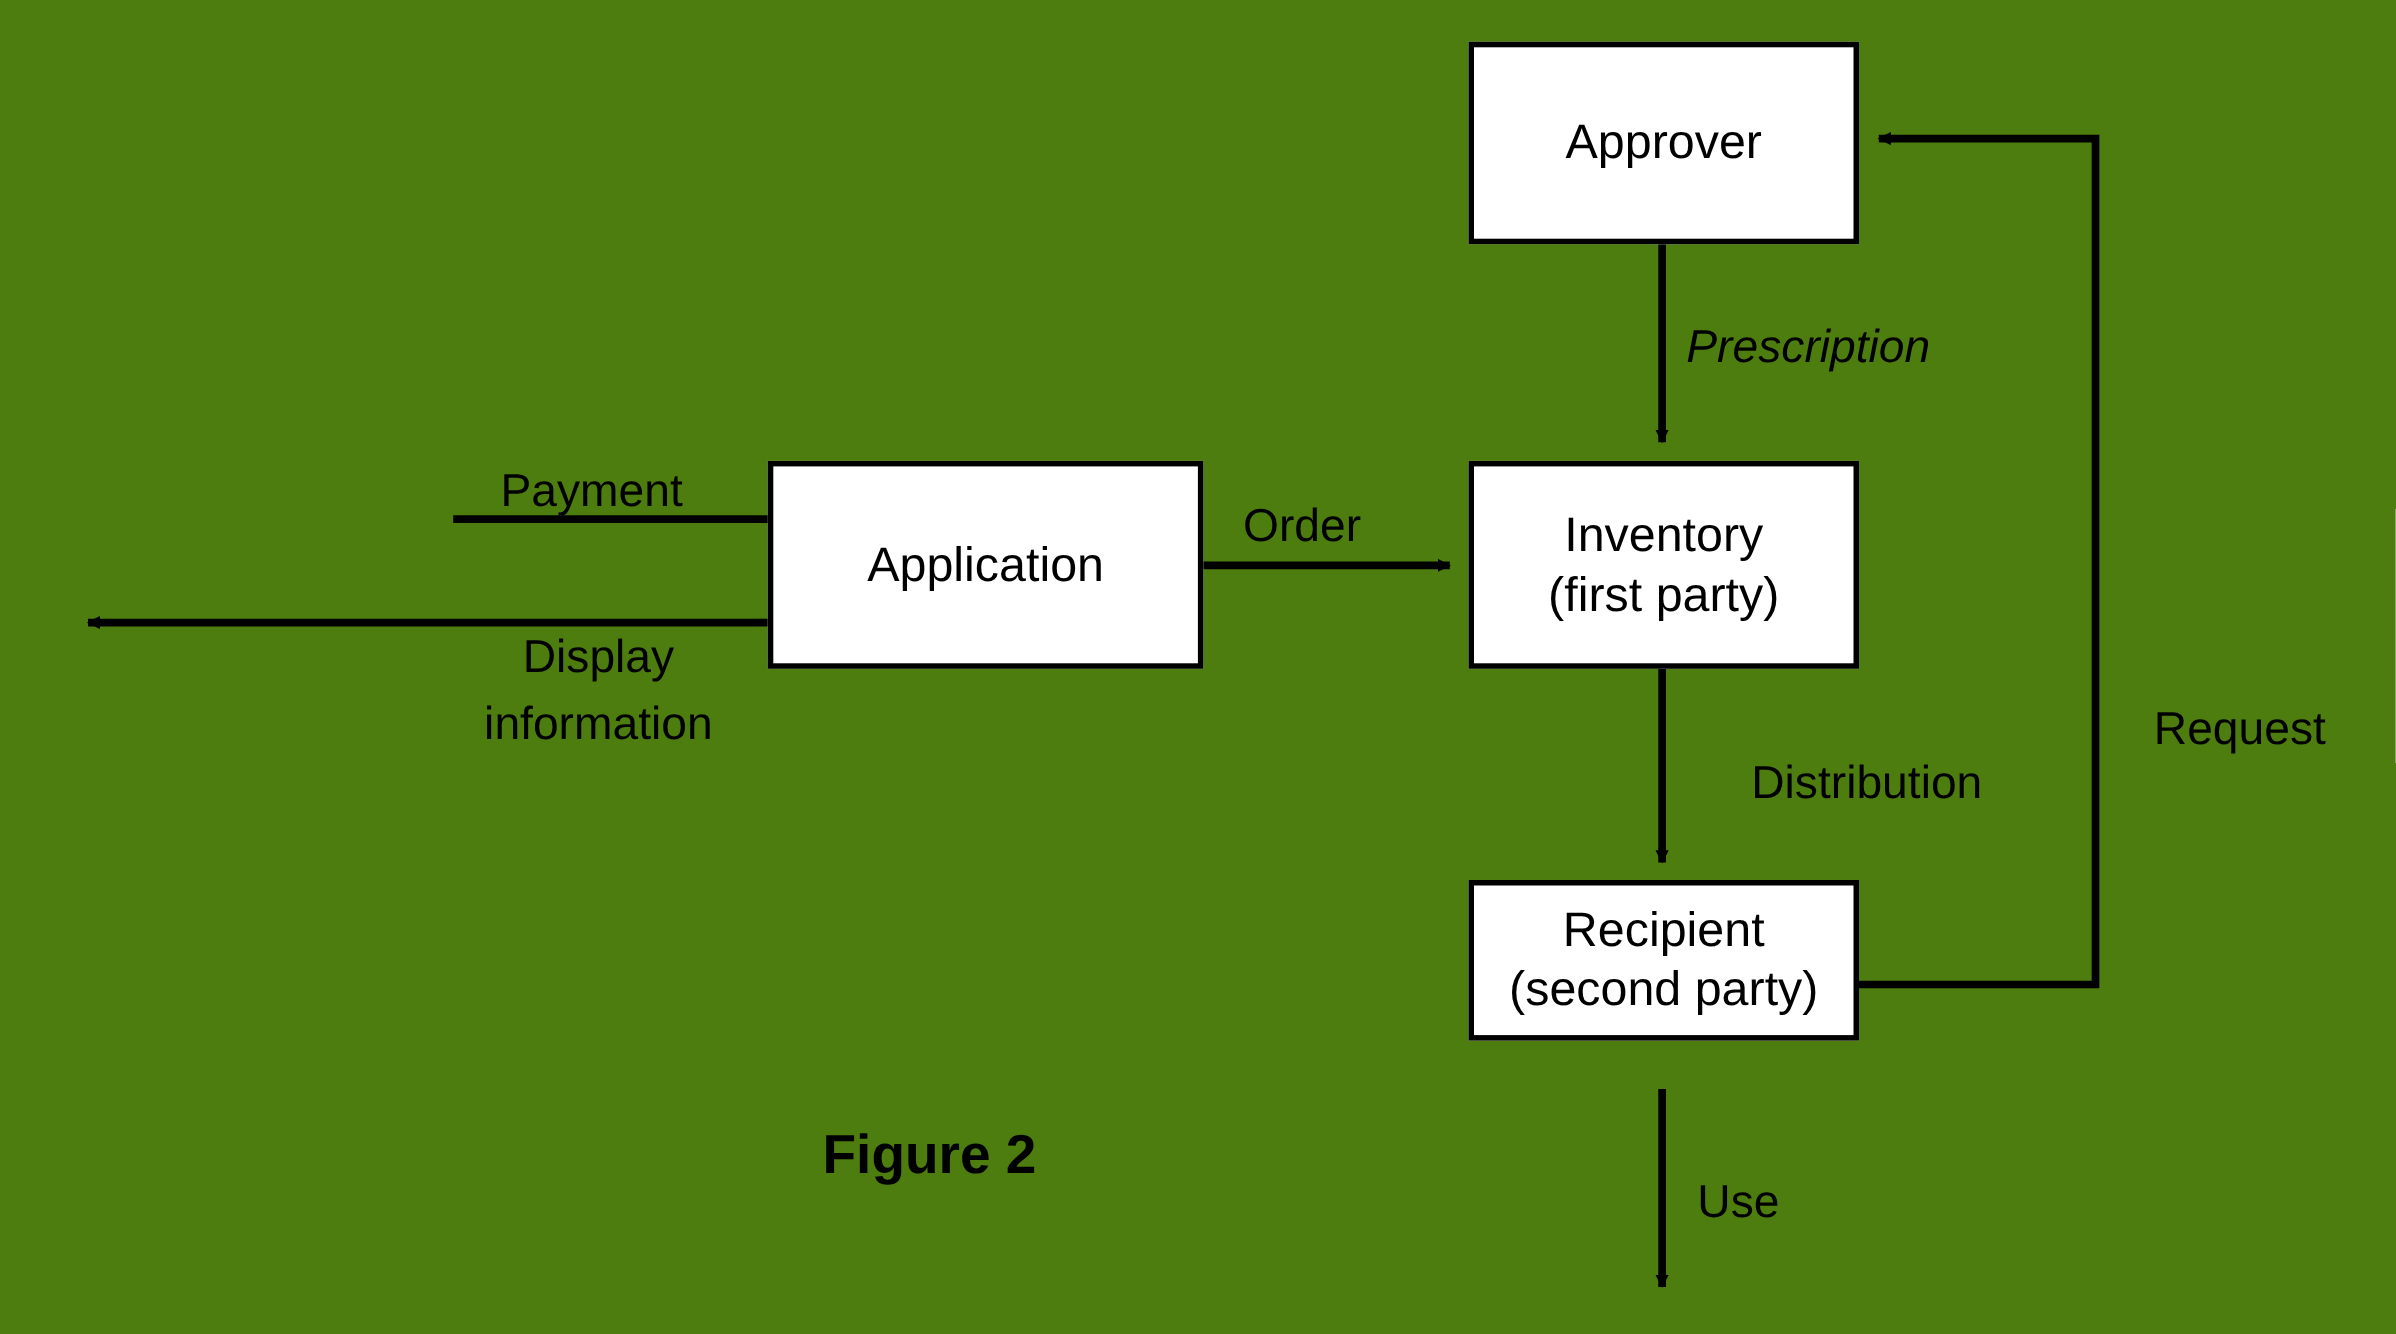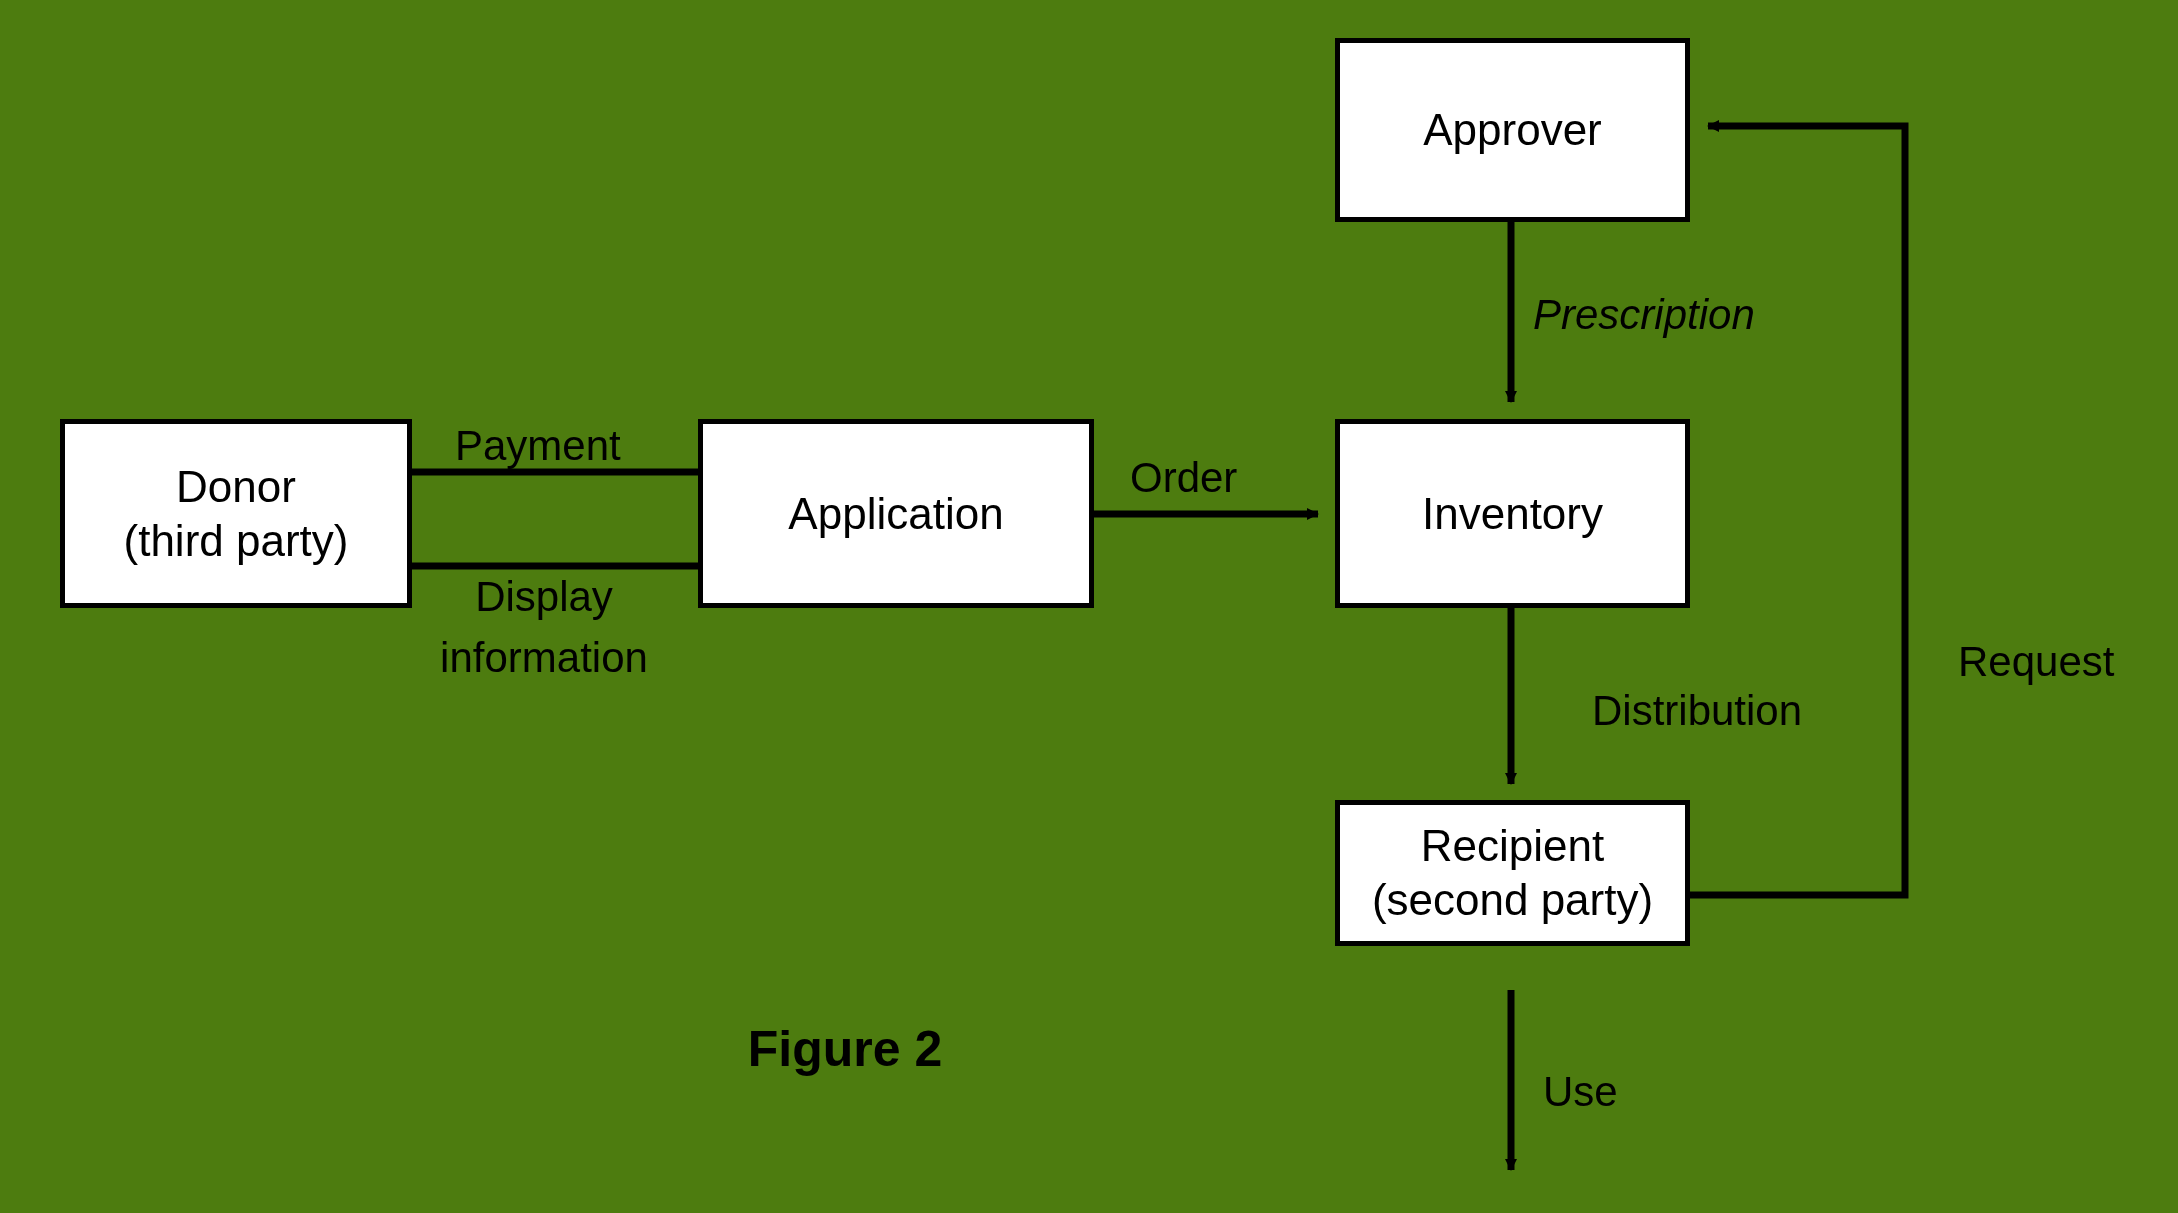--- a/index.html
+++ b/index.html
@@ -107,31 +107,28 @@
 
     <g>
       <line x1="1511" y1="990" x2="1511" y2="1170" stroke="#000000" stroke-width="7" marker-end="url(#arrow-down)"></line>
     </g>
   </svg>
 
   <div class="node-box" style="left:1335px; top:38px; width:355px; height:184px;">
     <span class="node-line">Approver</span>
   </div>
 
-  <div class="node-box" style="left:60px; top:419px; width:352px; height:189px;">
-    <span class="node-line">Donor</span>
-    <span class="node-line">(third party)</span>
-  </div>
 
   <div class="node-box" style="left:698px; top:419px; width:396px; height:189px;">
     <span class="node-line">Application</span>
   </div>
 
   <div class="node-box" style="left:1335px; top:419px; width:355px; height:189px;">
     <span class="node-line">Inventory</span>
+    <span class="node-line">(first party)</span>
   </div>
 
   <div class="node-box" style="left:1335px; top:800px; width:355px; height:146px;">
     <span class="node-line">Recipient</span>
     <span class="node-line">(second party)</span>
   </div>
 
   <div class="edge-label" style="left:455px; top:422px;">Payment</div>
 
   <div class="edge-label" style="left:469px; top:573px; width:150px;">Display</div>

